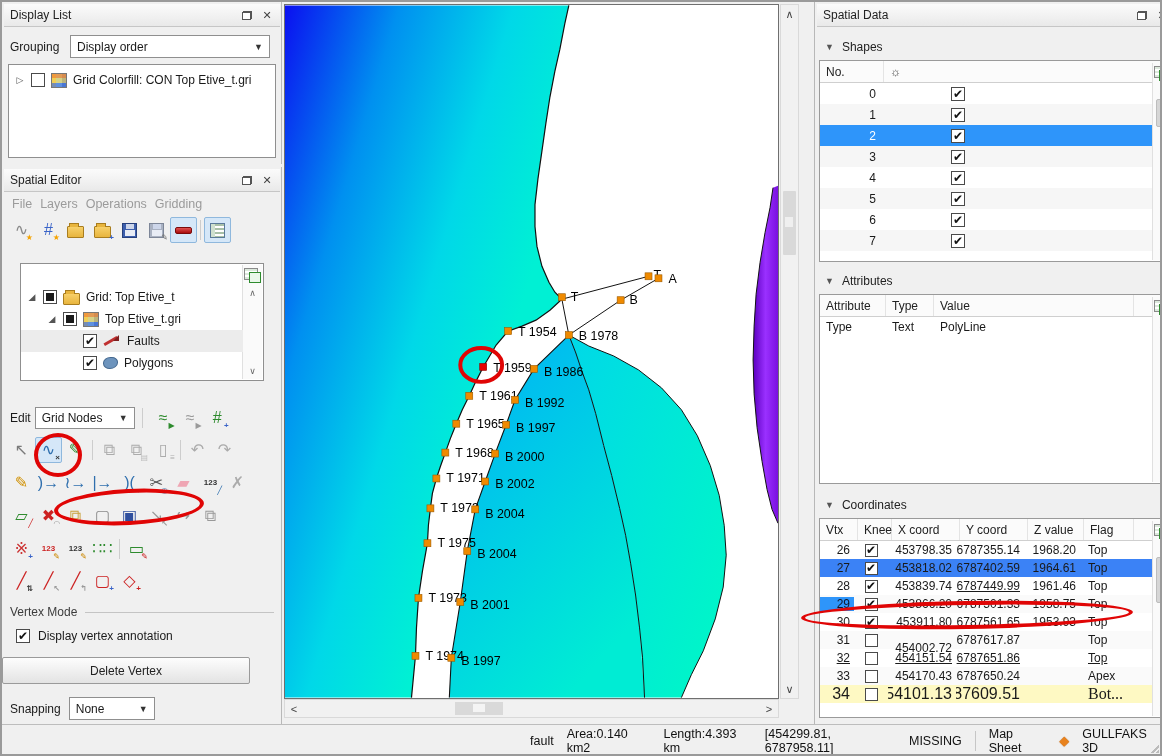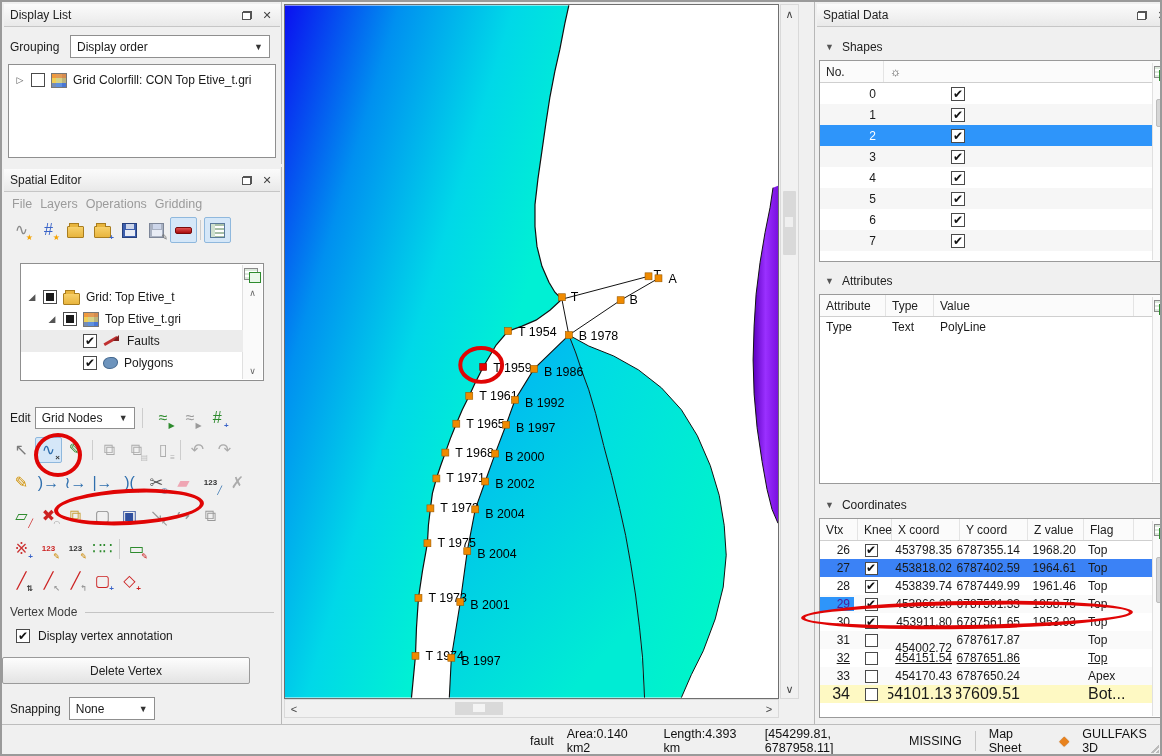--- a/index.html
+++ b/index.html
@@ -623,26 +623,26 @@
             <div class="c num" style="width: 68px;">6787402.59</div>
             <div class="c num" style="width: 56px;">1964.61</div>
             <div class="c" style="width: 50px; padding-left: 8px;">Top</div>
           </div>
           <div class="trow" style="height: 18px; font-size: 12px; background: rgb(255, 255, 255);">
             <div class="c num" style="width: 34px;">28</div>
             <div class="c" style="width: 34px; display: flex; justify-content: center;">
               <span class="cb checked" style="width: 13px; height: 13px;"></span>
             </div>
             <div class="c num" style="width: 68px;">453839.74</div>
-            <div class="c num" style="width: 68px;">6787449.99</div>
+            <div class="c num" style="width: 68px; text-decoration: underline;">6787449.99</div>
             <div class="c num" style="width: 56px;">1961.46</div>
             <div class="c" style="width: 50px; padding-left: 8px;">Top</div>
           </div>
           <div class="trow" style="height: 18px; font-size: 12px; background: rgb(250, 250, 250);">
-            <div class="c num" style="width: 34px; background: rgb(46, 149, 250); color: #4c1d95;">29</div>
+            <div class="c num" style="width: 34px; background: rgb(46, 149, 250); color: #0f172a;">29</div>
             <div class="c" style="width: 34px; display: flex; justify-content: center;">
               <span class="cb checked" style="width: 13px; height: 13px;"></span>
             </div>
             <div class="c num" style="width: 68px;">453866.20</div>
             <div class="c num" style="width: 68px;">6787501.33</div>
             <div class="c num" style="width: 56px;">1958.75</div>
             <div class="c" style="width: 50px; padding-left: 8px;">Top</div>
           </div>
           <div class="trow" style="height: 18px; font-size: 12px; background: rgb(255, 255, 255);">
             <div class="c num" style="width: 34px;">30</div>
@@ -685,21 +685,21 @@
             <div class="c" style="width: 50px; padding-left: 8px;">Apex</div>
           </div>
           <div class="trow" style="height: 18px; font-size: 16px; background: #fef9c3;">
             <div class="c num" style="width: 34px;">34</div>
             <div class="c" style="width: 34px; display: flex; justify-content: center;">
               <span class="cb" style="width: 13px; height: 13px;"></span>
             </div>
             <div class="c num" style="width: 68px;">454101.13</div>
             <div class="c num" style="width: 68px;">6787609.51</div>
             <div class="c num" style="width: 56px;"></div>
-            <div class="c" style="width: 50px; padding-left: 8px;">Bot...</div>
+            <div class="c" style="width: 50px; padding-left: 8px; font-family: Liberation Serif, serif;">Bot...</div>
           </div>
         </div>
       <div class="rstrip" style="top:2px;">
         <span class="icon-tablecopy"></span>
         <span class="sarr">∧</span>
         <div class="sthumb" style="height:46px;"></div>
         <span style="flex:1"></span>
         <span class="sarr">∨</span>
       </div>
     </div>

